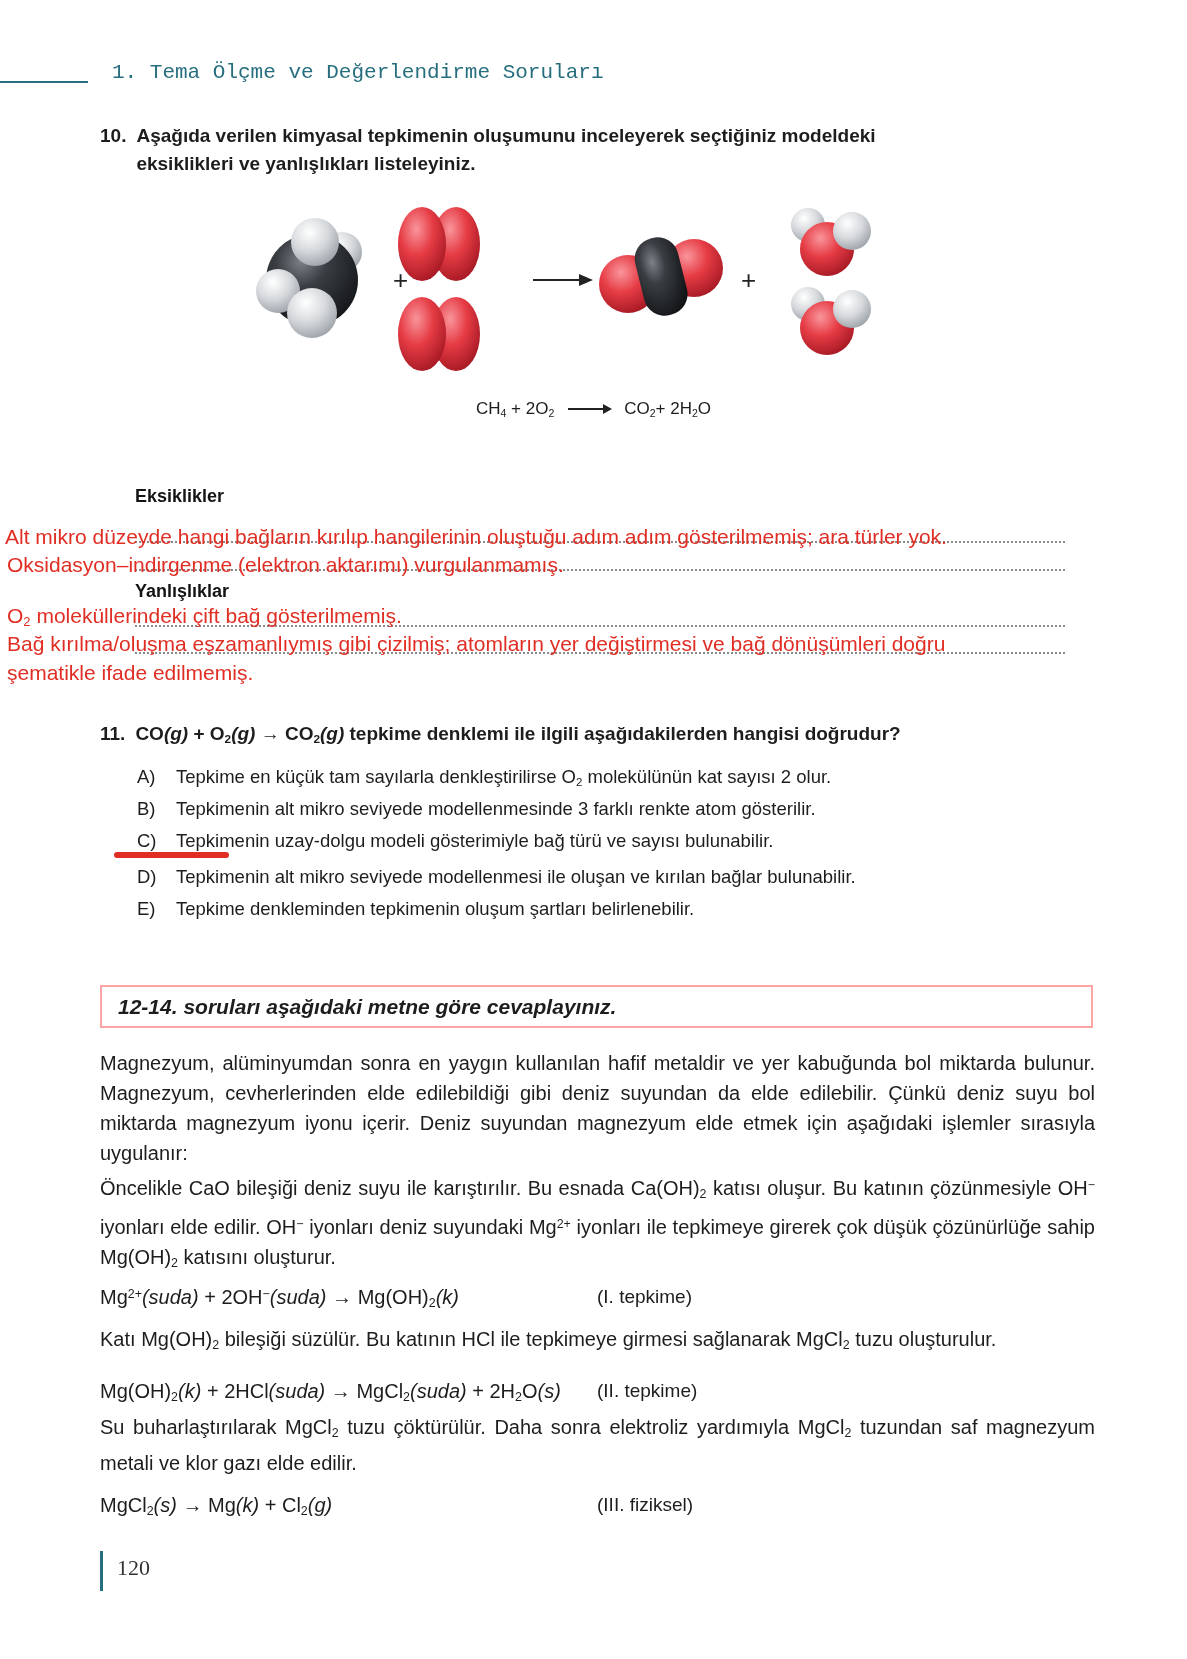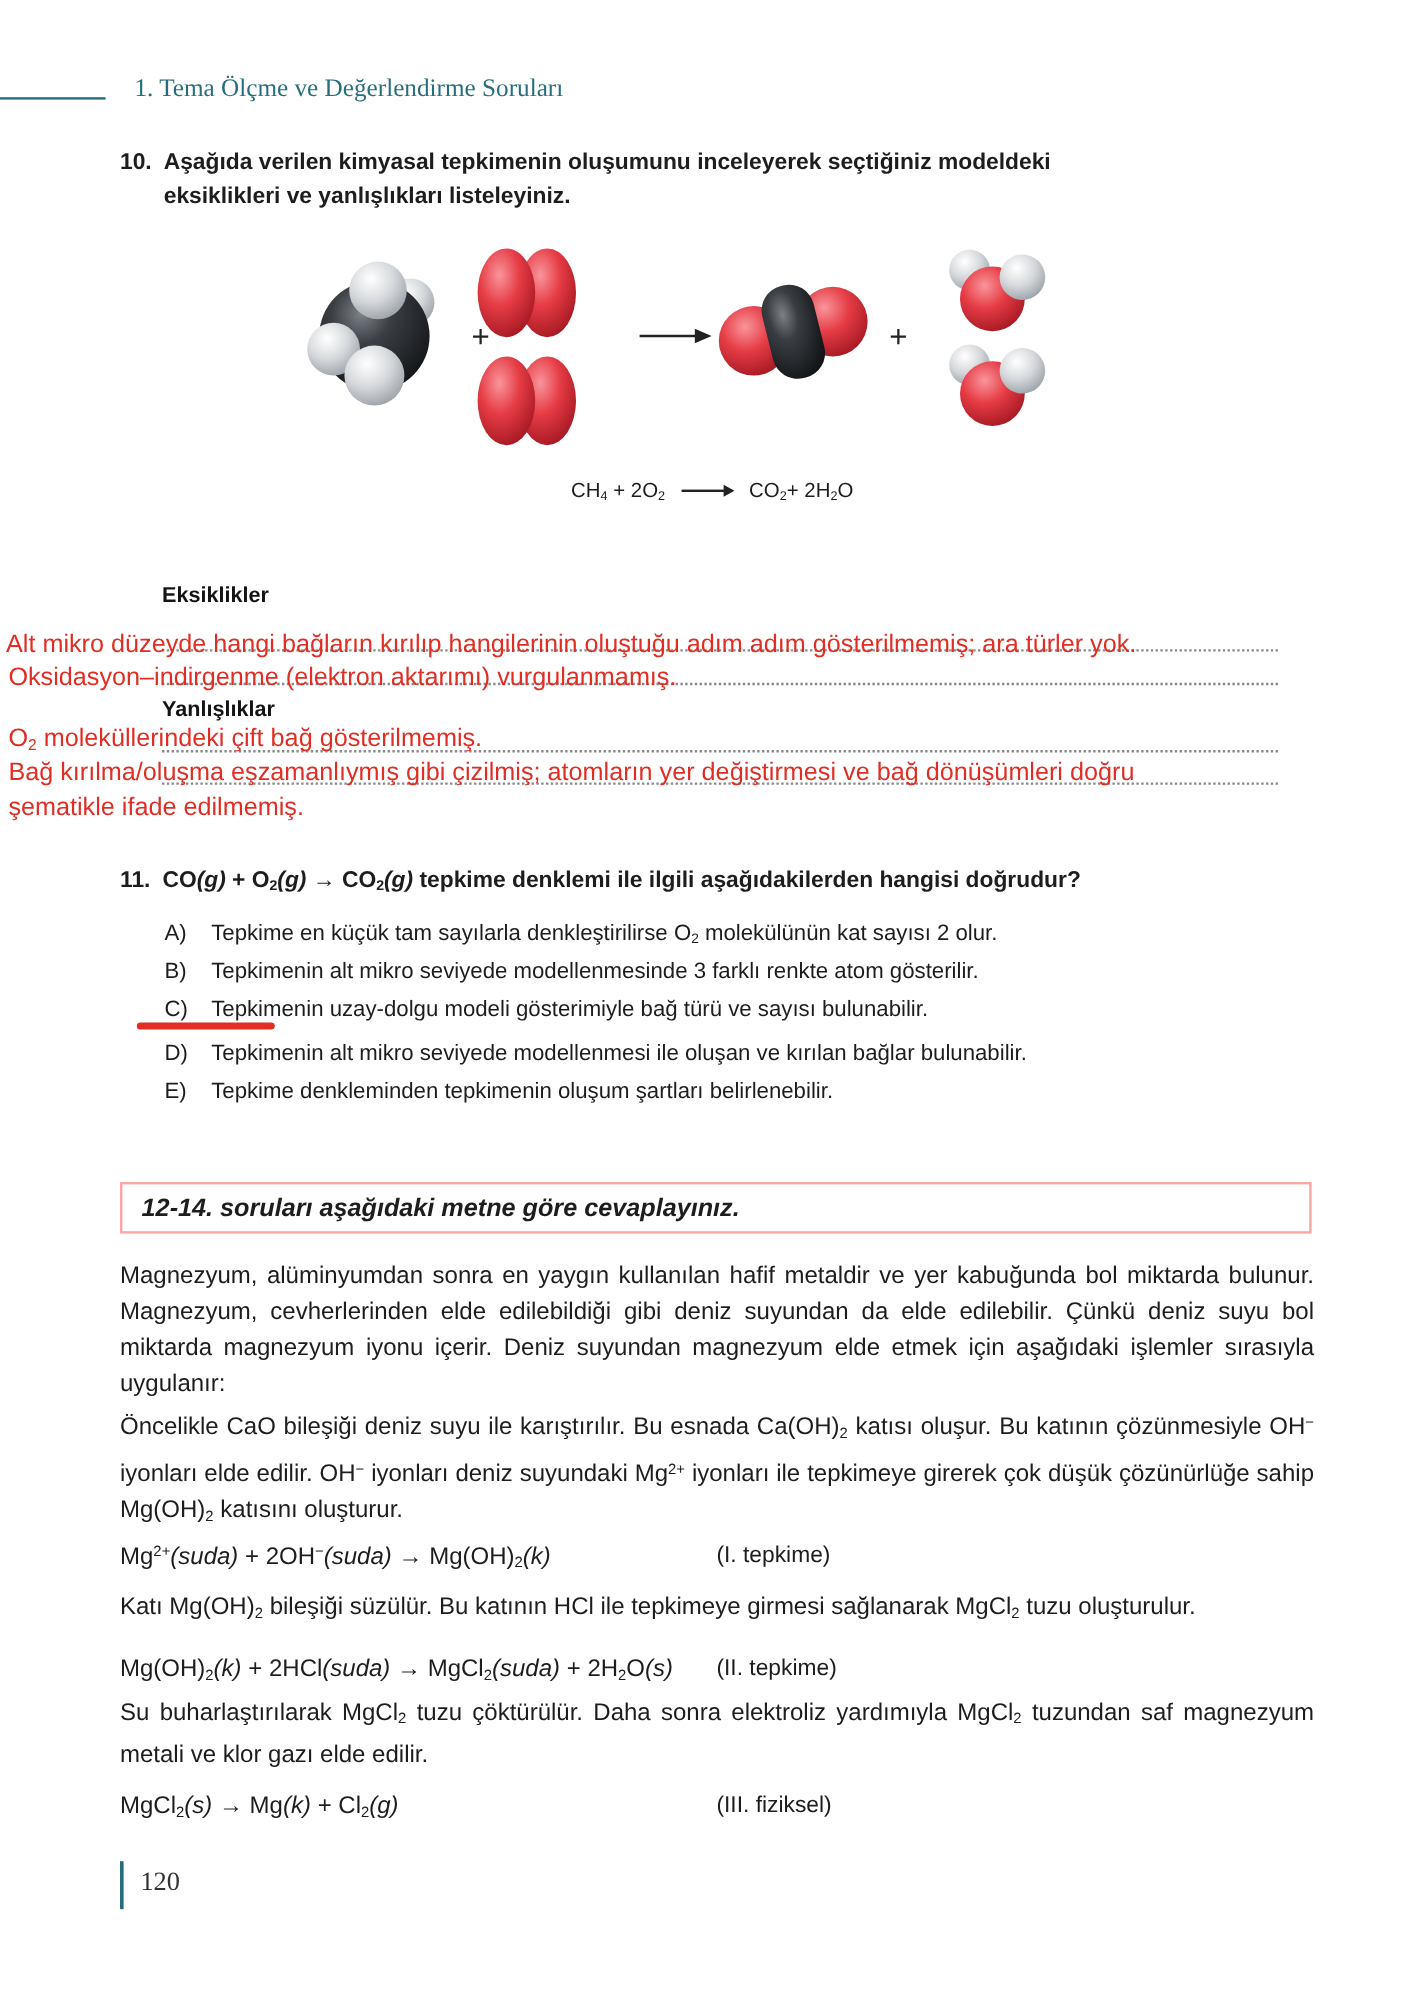--- a/index.html
+++ b/index.html
@@ -2,21 +2,21 @@
 <html lang="tr"><head>
 <meta charset="utf-8">
 <style>
   html,body { margin:0; padding:0; background:#ffffff; }
   .page {
     position:relative; width:1187px; height:1659px; background:#ffffff;
     font-family:"Liberation Sans", sans-serif; color:#1d1d1f; overflow:hidden;
   }
   
   .header-rule { position:absolute; left:0; top:81px; width:88px; height:2px; background:#266e7e; }
-  .header-text { position:absolute; left:112px; top:61px; font-family:Liberation Serif, serif;
+  .header-text { position:absolute; left:112px; top:61px; font-family:Liberation Mono, monospace;
                  font-size:21px; color:#266e7e; }
   
   .q10 { position:absolute; left:100px; top:122px; width:860px; display:flex; gap:10px;
          font-weight:bold; font-size:19px; line-height:28px; }
   .q-num { flex:0 0 auto; }
   
   .mol-diagram { position:absolute; left:245px; top:196px; }
   .svgtxt { font-size:26px; fill:#222; font-family:"Liberation Sans", sans-serif; }
   .diagram-eq { position:absolute; left:0; top:399px; width:1187px; display:flex;
                 justify-content:center; align-items:center; font-size:17px; color:#1d1d1f; }

